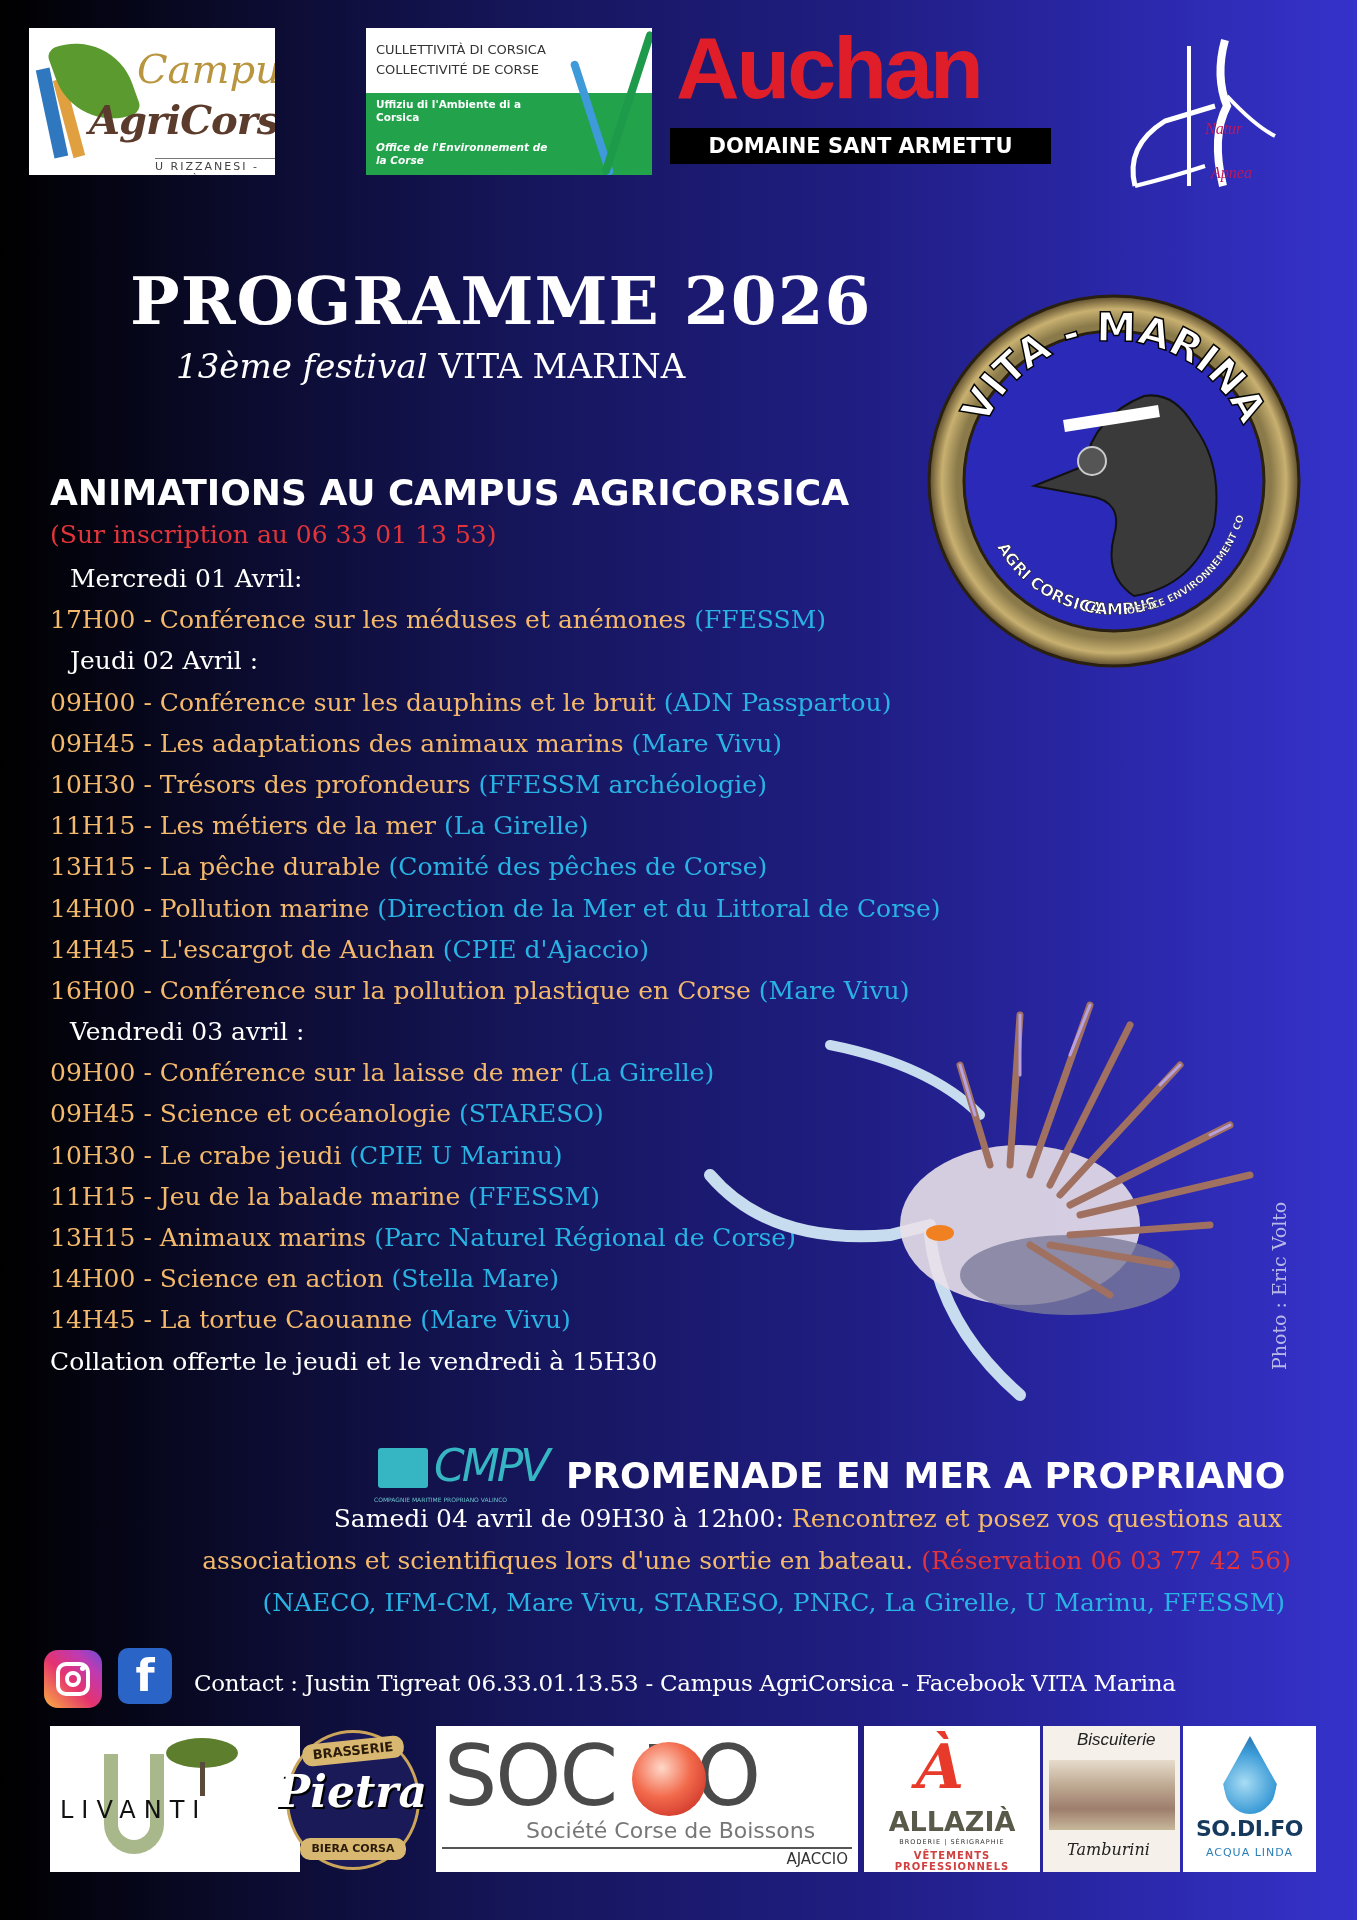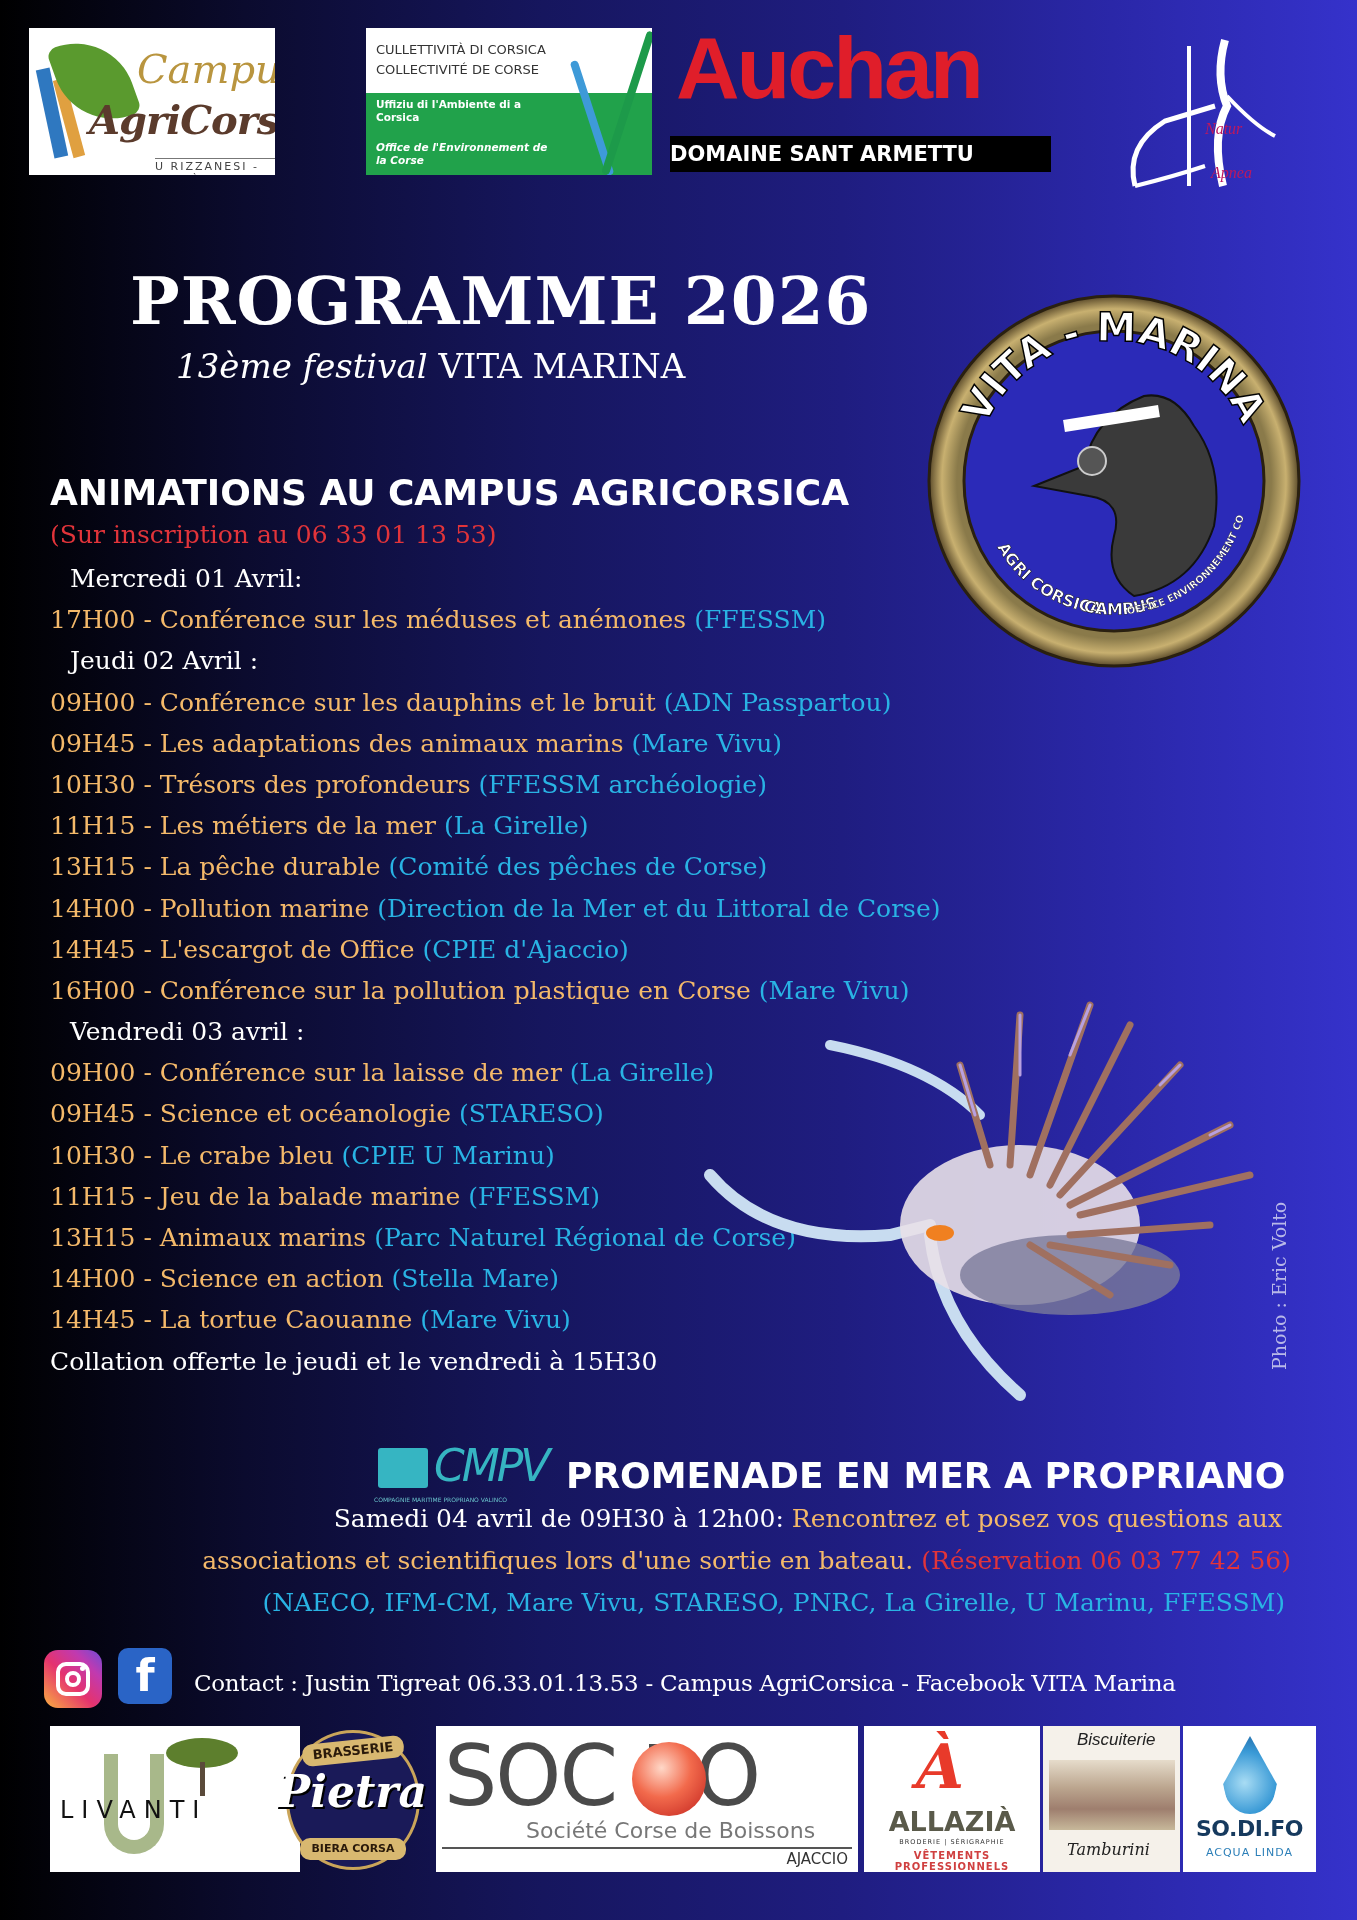--- a/index.html
+++ b/index.html
@@ -25,21 +25,21 @@
   .oec-logo { left: 366px; top: 28px; width: 286px; height: 147px; overflow: hidden; }
   .oec-logo .l1, .oec-logo .l2 { position: absolute; left: 10px; font-family: "DejaVu Sans", sans-serif; font-size: 13px; color: #333; }
   .oec-logo .l1 { top: 14px; } .oec-logo .l2 { top: 34px; }
   .oec-logo .green { position: absolute; left: 0; top: 65px; width: 286px; height: 82px; background: #21a24b; }
   .oec-logo .g { position: absolute; left: 10px; font-family: "DejaVu Sans", sans-serif; font-size: 10.5px; font-weight: bold; color: #fff; line-height: 13px; }
   .oec-logo .g.a { top: 70px; } .oec-logo .g.b { top: 113px; font-style: italic; }
   .oec-logo .v1 { position: absolute; left: 222px; top: 30px; width: 8px; height: 120px; background: #3e9ad8; transform: rotate(-18deg); border-radius: 4px; }
   .oec-logo .v2 { position: absolute; left: 258px; top: 0px; width: 8px; height: 150px; background: #1d9a4a; transform: rotate(18deg); border-radius: 4px; }
 
   .auchan-word { left: 676px; top: 18px; font-family: "Liberation Sans", sans-serif; font-weight: bold; font-size: 88px; color: #e01e2a; letter-spacing: -3px; line-height: 100px; }
-  .auchan-sub { left: 670px; top: 136px; width: 381px; height: 36px; background: #000; color: #fff; font-family: "DejaVu Sans", sans-serif; font-weight: bold; font-size: 21px; line-height: 36px; text-align: left; }
+  .auchan-sub { left: 670px; top: 128px; width: 381px; height: 36px; background: #000; color: #fff; font-family: "DejaVu Sans", sans-serif; font-weight: bold; font-size: 21px; line-height: 36px; text-align: center; }
 
   .natur-logo { left: 1115px; top: 36px; width: 200px; height: 180px; }
   .natur-logo svg { position: absolute; left: 0; top: 0; }
   .natur-logo .n1, .natur-logo .n2 { position: absolute; font-family: Liberation Serif, serif; font-style: italic; color: #be185d; font-size: 16px; }
   .natur-logo .n1 { left: 90px; top: 84px; } .natur-logo .n2 { left: 96px; top: 128px; }
 
   
   .title { left: 130px; top: 262px; font-family: "DejaVu Serif", serif; font-weight: bold; font-size: 66px; color: #fff; letter-spacing: 1px; }
   .subtitle { left: 176px; top: 346px; font-family: "DejaVu Serif", serif; font-size: 34px; color: #fff; }
   .subtitle em { font-style: italic; }
@@ -197,27 +197,27 @@
   <div class="line day">Mercredi 01 Avril:</div>
   <div class="line"><span class="act">17H00</span><span class="act"> - </span><span class="act">Conférence sur les méduses et anémones</span> <span class="org">(FFESSM)</span></div>
 
   <div class="line day">Jeudi 02 Avril :</div>
   <div class="line"><span class="act">09H00</span><span class="act"> - </span><span class="act">Conférence sur les dauphins et le bruit </span> <span class="org">(ADN Passpartou)</span></div>
   <div class="line"><span class="act">09H45</span><span class="act"> - </span><span class="act">Les adaptations des animaux marins</span> <span class="org">(Mare Vivu)</span></div>
   <div class="line"><span class="act">10H30</span><span class="act"> - </span><span class="act">Trésors des profondeurs</span> <span class="org">(FFESSM archéologie)</span></div>
   <div class="line"><span class="act">11H15</span><span class="act"> - </span><span class="act">Les métiers de la mer</span> <span class="org">(La Girelle)</span></div>
   <div class="line"><span class="act">13H15</span><span class="act"> - </span><span class="act">La pêche durable</span> <span class="org">(Comité des pêches de Corse)</span></div>
   <div class="line"><span class="act">14H00</span><span class="act"> - </span><span class="act">Pollution marine</span> <span class="org">(Direction de la Mer et du Littoral de Corse)</span></div>
-  <div class="line"><span class="act">14H45</span><span class="act"> - </span><span class="act">L'escargot de Office </span> <span class="org">(CPIE d'Ajaccio)</span></div>
+  <div class="line"><span class="act">14H45</span><span class="act"> - </span><span class="act">L'escargot de Auchan </span> <span class="org">(CPIE d'Ajaccio)</span></div>
   <div class="line"><span class="act">16H00</span><span class="act"> - </span><span class="act">Conférence sur la pollution plastique en Corse</span> <span class="org">(Mare Vivu)</span></div>
 
   <div class="line day">Vendredi 03 avril :</div>
   <div class="line"><span class="act">09H00</span><span class="act"> - </span><span class="act">Conférence sur la laisse de mer</span> <span class="org">(La Girelle)</span></div>
   <div class="line"><span class="act">09H45</span><span class="act"> - </span><span class="act">Science et océanologie</span> <span class="org">(STARESO)</span></div>
-  <div class="line"><span class="act">10H30</span><span class="act"> - </span><span class="act">Le crabe bleu</span> <span class="org">(CPIE U Marinu)</span></div>
+  <div class="line"><span class="act">10H30</span><span class="act"> - </span><span class="act">Le crabe jeudi</span> <span class="org">(CPIE U Marinu)</span></div>
   <div class="line"><span class="act">11H15</span><span class="act"> - </span><span class="act">Jeu de la balade marine</span> <span class="org">(FFESSM)</span></div>
   <div class="line"><span class="act">13H15</span><span class="act"> - </span><span class="act">Animaux marins</span> <span class="org">(Parc Naturel Régional de Corse)</span></div>
   <div class="line"><span class="act">14H00</span><span class="act"> - </span><span class="act">Science en action</span> <span class="org">(Stella Mare)</span></div>
   <div class="line"><span class="act">14H45</span><span class="act"> - </span><span class="act">La tortue Caouanne</span> <span class="org">(Mare Vivu)</span></div>
 
   <div class="line note">Collation offerte le jeudi et le vendredi à 15H30</div>
 </div>
 
 <div class="abs nudi">
   <svg width="640" height="440" viewBox="0 0 640 440">

